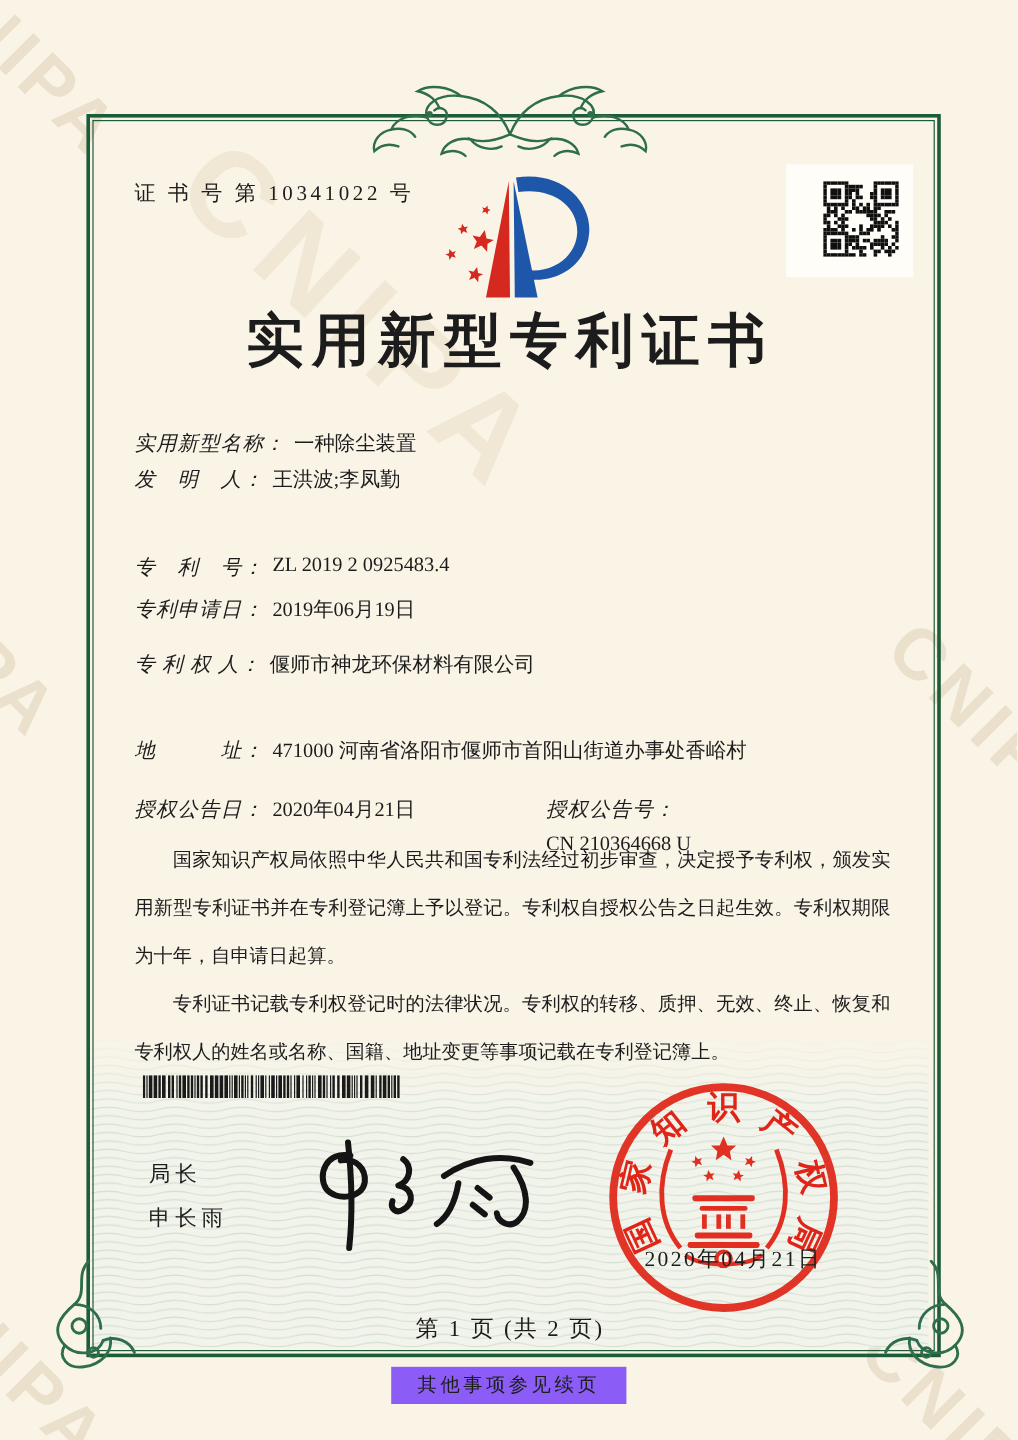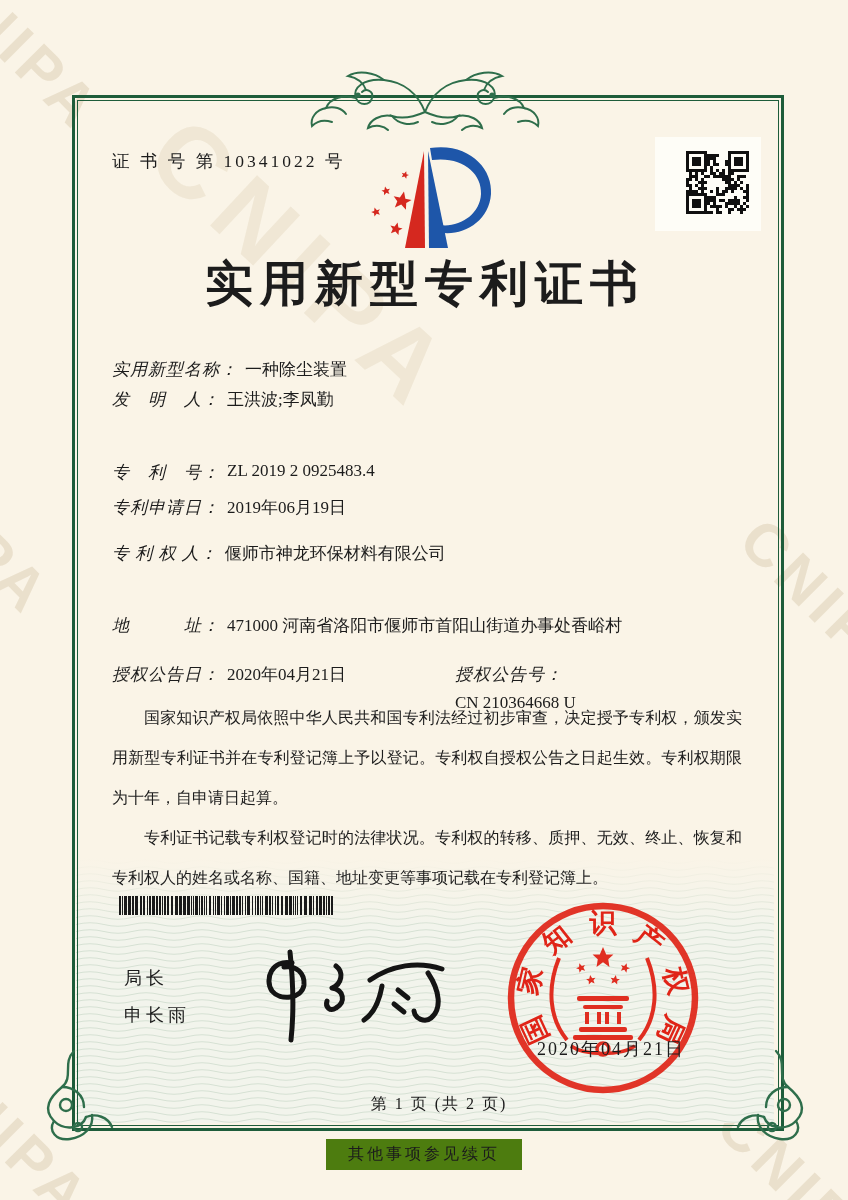--- a/index.html
+++ b/index.html
@@ -35,24 +35,24 @@
   .body-text p{margin:0;text-indent:2em;}
   
   .barcode{position:absolute;left:119px;top:896px;z-index:3;}
   .director{position:absolute;left:124px;top:966px;z-index:3;
             font-family:"Liberation Sans","DejaVu Sans",sans-serif;font-size:18px;letter-spacing:4px;}
   .director div{margin-bottom:13px;}
   .signature{position:absolute;left:252px;top:946px;z-index:3;}
   .seal{position:absolute;left:505px;top:900px;z-index:4;}
   .seal-date{position:absolute;left:516px;top:1037px;width:190px;font-size:18px;letter-spacing:2px;
              z-index:5;text-align:center;}
-  .page-info{position:absolute;left:72px;top:1094px;width:706px;text-align:center;font-size:16px;
-             letter-spacing:2px;z-index:3;margin-left:14px;}
+  .page-info{position:absolute;left:72px;top:1094px;width:706px;text-align:center;font-size:19px;
+             letter-spacing:2px;z-index:3;}
   .continuation{position:absolute;left:0;top:1139px;width:848px;text-align:center;z-index:3;}
-  .continuation span{display:inline-block;background:#4d7c0f;padding:5px 22px;font-size:16px;letter-spacing:3px;}
+  .continuation span{display:inline-block;background:#8b5cf6;padding:5px 22px;font-size:16px;letter-spacing:3px;}
 </style>
 </head>
 <body>
 
 <div class="page">
 
   <div class="wm wm-md" style="left:-35px;top:-55px;">CNIPA</div>
   <div class="wm wm-big" style="left:205px;top:95px;">CNIPA</div>
   <div class="wm wm-md" style="left:-85px;top:430px;">CNIPA</div>
   <div class="wm wm-md" style="left:775px;top:505px;">CNIPA</div>

